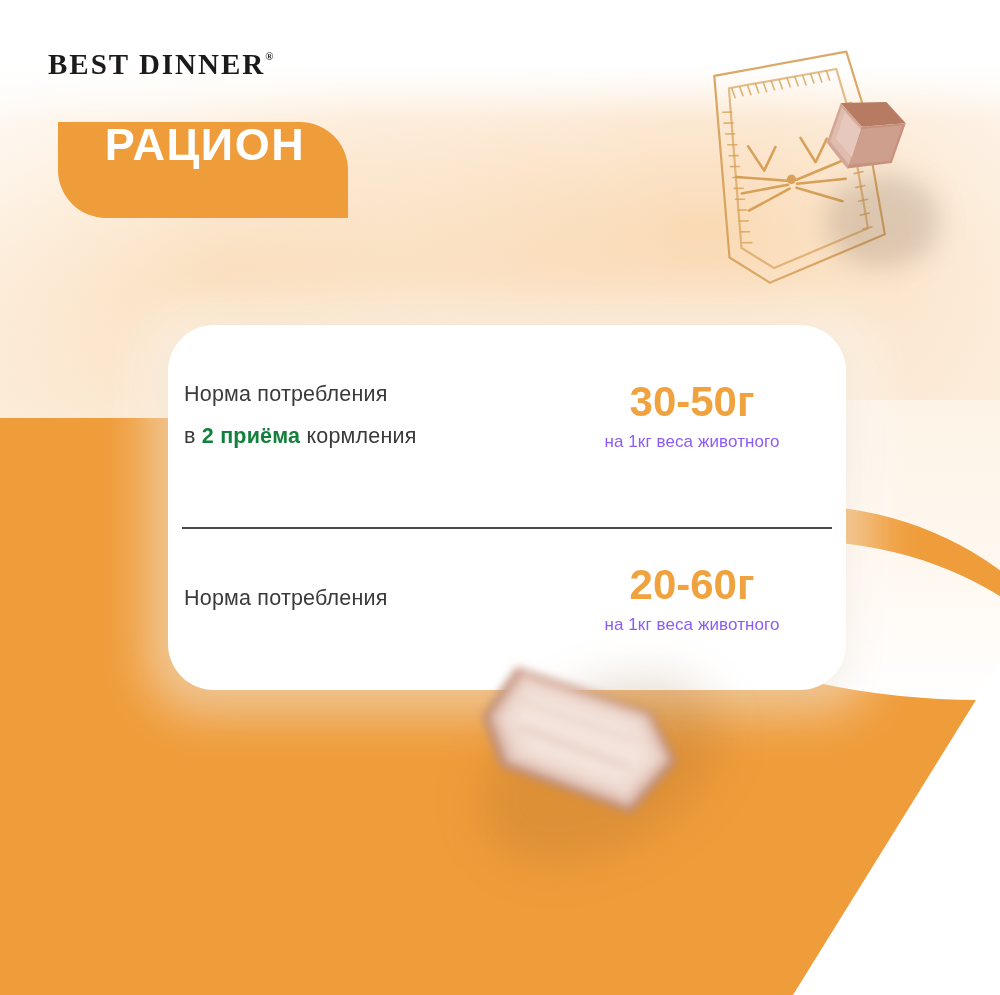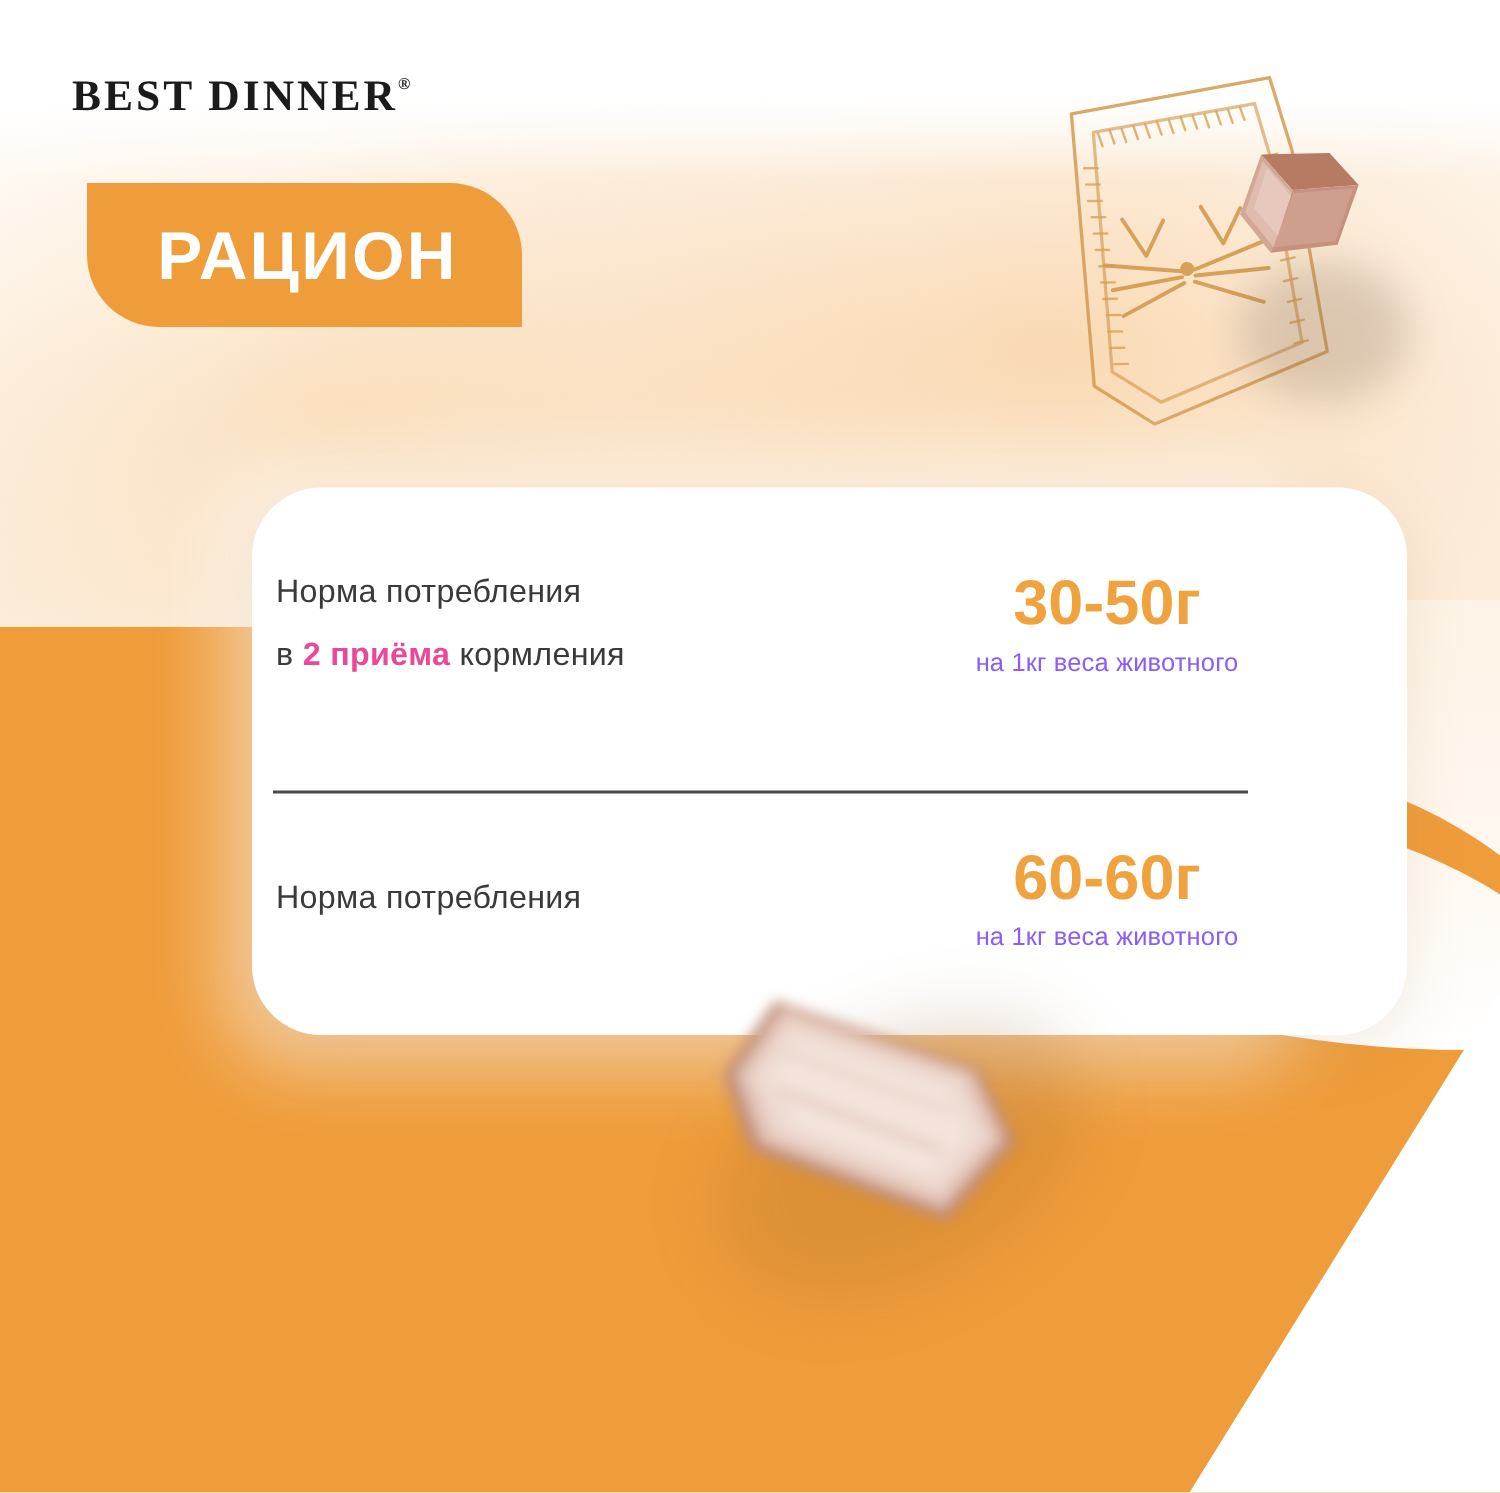--- a/index.html
+++ b/index.html
@@ -128,21 +128,21 @@
   
   .badge {
     position: absolute;
     left: 58px;
     top: 122px;
     width: 290px;
     height: 96px;
     background: #ef9c3a;
     border-radius: 0 48px 0 48px;
     display: flex;
-    align-items: center;
+    align-items: flex-start;
     justify-content: center;
   }
   .badge-label {
     color: #ffffff;
     font-size: 45px;
     font-weight: bold;
     letter-spacing: 1.5px;
     line-height: 1;
     padding-left: 4px;
   }
@@ -172,21 +172,21 @@
     top: 88px;
     width: 92px;
     height: 92px;
   }
 
   
   .card {
     position: absolute;
     left: 168px;
     top: 325px;
-    width: 770px;
+    width: 678px;
     height: 365px;
     background: #ffffff;
     border-radius: 46px;
     box-shadow: 0 12px 40px rgba(180,140,95,0.16);
   }
   .card-row {
     position: absolute;
     left: 0;
     width: 100%;
     height: 182px;
@@ -208,21 +208,21 @@
   .row-text {
     width: 388px;
     padding-left: 16px;
     box-sizing: border-box;
     font-size: 21.5px;
     color: #3a3a3a;
     line-height: 1.95;
     letter-spacing: 0.2px;
   }
   .row-text .hl {
-    color: #ec4899;
+    color: #15803d;
     font-weight: bold;
   }
   .row-value {
     flex: 1;
     text-align: center;
     padding-right: 18px;
   }
   .value-big {
     color: #f0a23f;
     font-size: 42px;
@@ -331,21 +331,21 @@
       </div>
     </div>
 
     <div class="divider"></div>
 
     <div class="card-row row-2">
       <div class="row-text">
         <div>Норма потребления</div>
       </div>
       <div class="row-value">
-        <div class="value-big">60-60г</div>
+        <div class="value-big">20-60г</div>
         <div class="value-sub">на 1кг веса животного</div>
       </div>
     </div>
 
   </div>
 
   <div class="pate-shadow"></div>
   <div class="pate">
     <svg width="260" height="175" viewBox="0 0 260 175" xmlns="http://www.w3.org/2000/svg">
       <g transform="rotate(28 130 87)">

